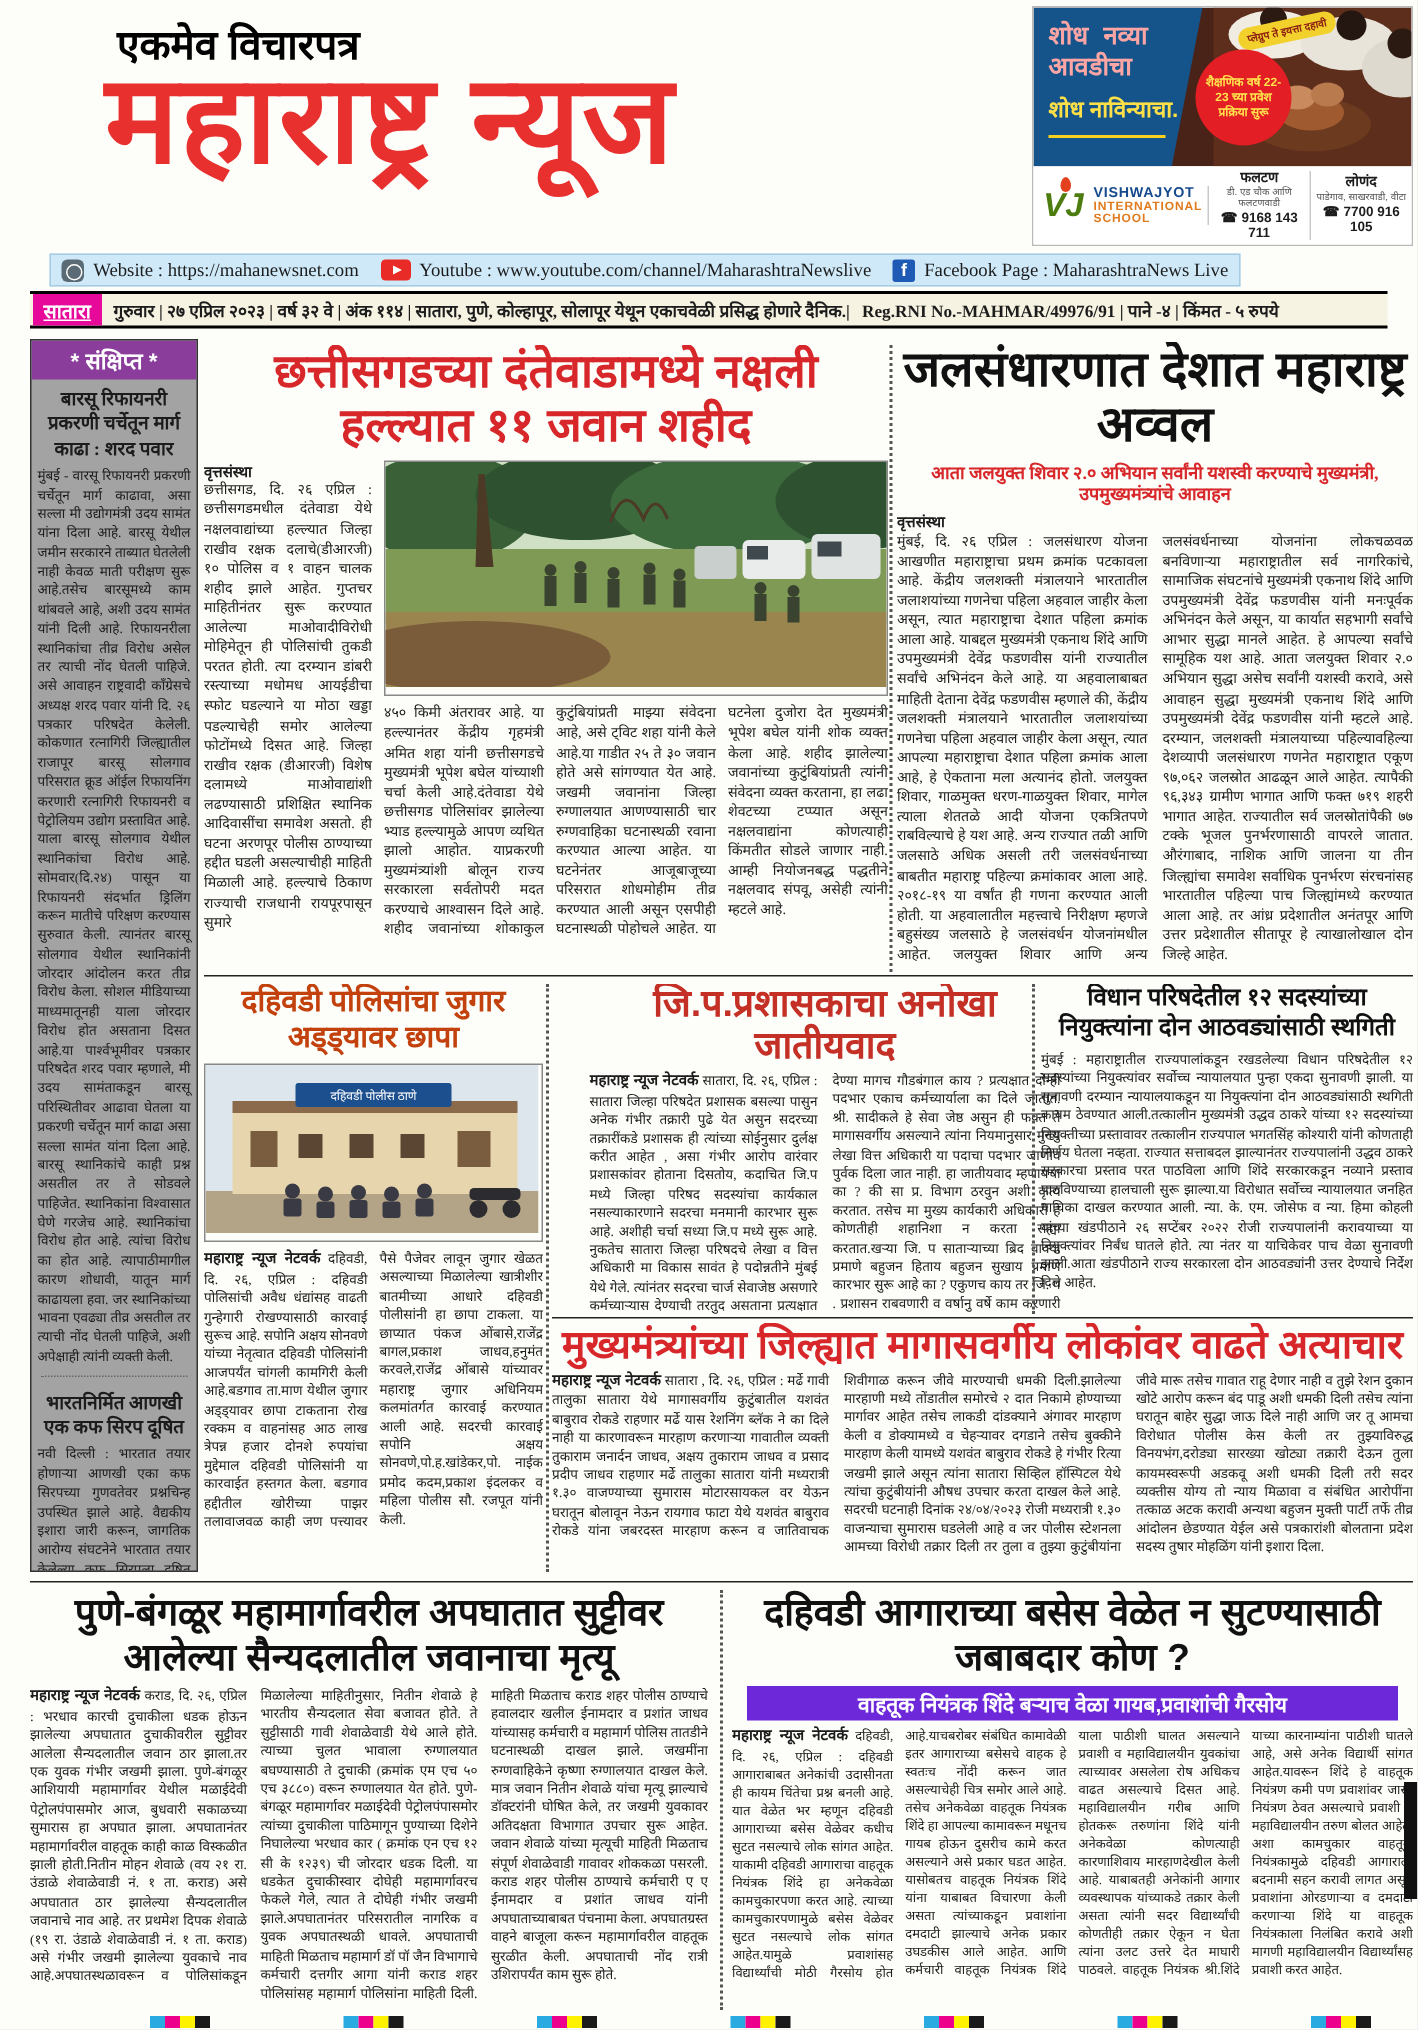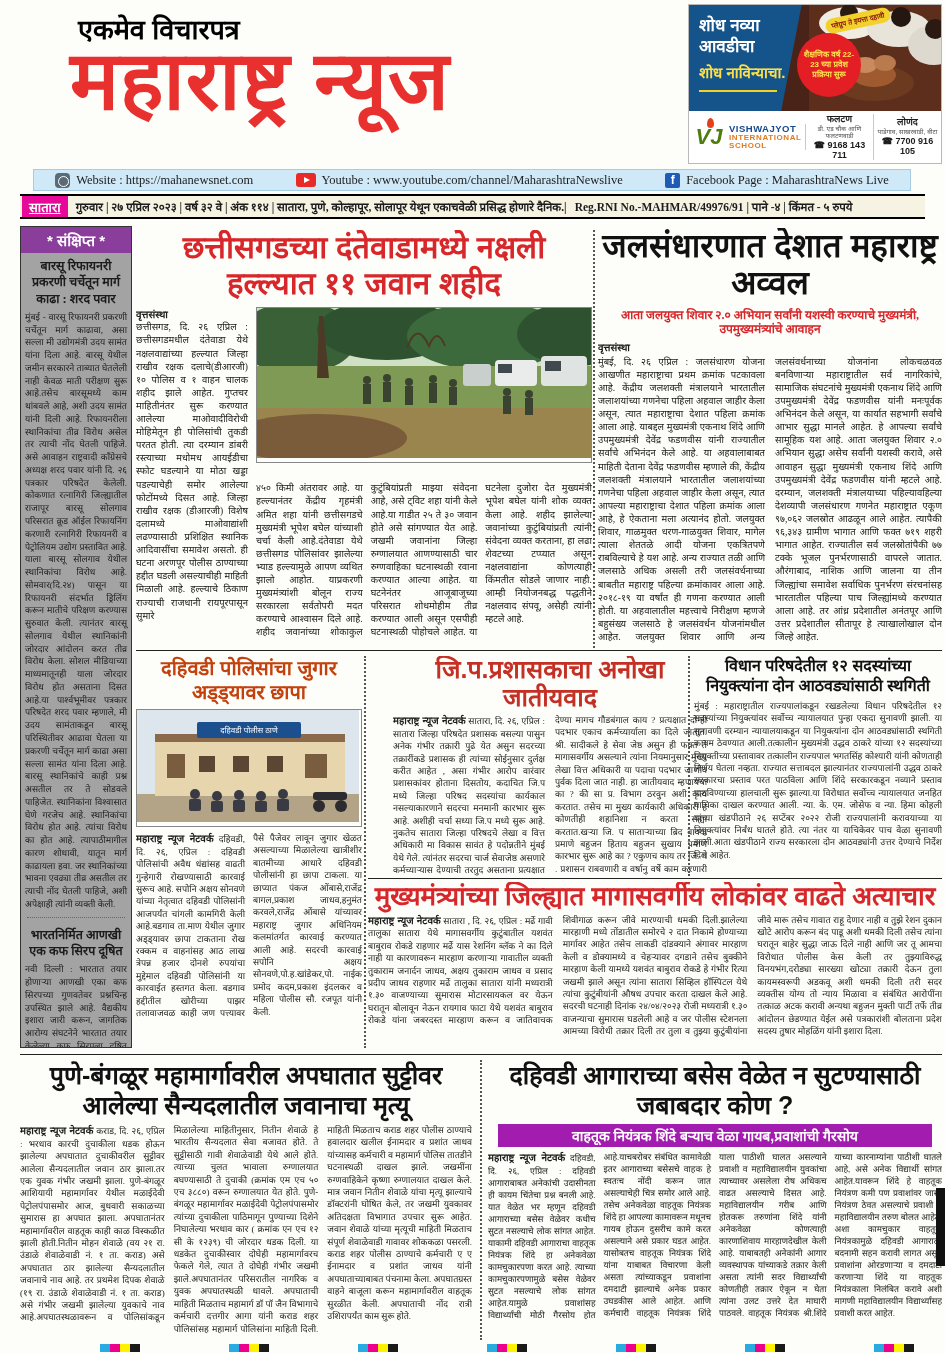--- a/index.html
+++ b/index.html
@@ -8,21 +8,21 @@
   
   .tagline{position:absolute;left:78px;top:10px;font-size:27px;font-weight:bold;color:#000;
            font-family:"Liberation Sans",sans-serif;}
   .mast-title{position:absolute;left:70px;top:40px;font-size:82px;line-height:1.0;font-weight:800;
               color:#e8312f;font-family:"Liberation Sans",sans-serif;letter-spacing:1px;white-space:nowrap;}
   
   .ad{position:absolute;left:688px;top:4px;width:252px;height:158px;border:1px solid #b9b9b9;background:#fff;}
   .ad-photo{position:absolute;left:0;top:0;right:0;height:106px;overflow:hidden;}
   .ad-blue{position:absolute;left:0;top:0;width:128px;height:106px;background:#15548b;
            clip-path:polygon(0 0,88% 0,72% 100%,0 100%);padding:10px 0 0 10px;box-sizing:border-box;}
-  .ad-l1,.ad-l2{color:#ffffff;font-weight:bold;font-size:17px;line-height:1.25;font-family:Liberation Sans, sans-serif;}
+  .ad-l1,.ad-l2{color:#fca5a5;font-weight:bold;font-size:17px;line-height:1.25;font-family:Liberation Mono, monospace;}
   .ad-l3{color:#fde047;font-weight:bold;font-size:15px;margin-top:4px;font-family:"Liberation Sans",sans-serif;}
   .ad-rule{width:78px;height:2px;background:#f7d11f;margin-top:8px;}
   .ad-ribbon{position:absolute;left:136px;top:8px;background:#f2d12c;color:#8c1d12;font-size:7px;font-weight:bold;
              padding:3px 6px;border-radius:8px;transform:rotate(-12deg);font-family:"Liberation Sans",sans-serif;}
   .ad-circle{position:absolute;left:108px;top:28px;width:64px;height:64px;border-radius:50%;background:#e31e24;
              display:flex;align-items:center;text-align:center;color:#ffe34d;
              font-size:8px;font-weight:bold;line-height:1.25;padding:4px;box-sizing:border-box;
              font-family:"Liberation Sans",sans-serif;}
   .ad-bottom{position:absolute;left:0;bottom:0;right:0;height:52px;background:#fff;display:flex;align-items:center;
              font-family:"Liberation Sans",sans-serif;}
@@ -32,21 +32,21 @@
                   border-radius:50% 50% 50% 50%/60% 60% 40% 40%;}
   .ad-school{width:72px;line-height:1.05;border-right:1px solid #c9c9c9;padding-right:4px;}
   .ad-school .s1{color:#154a8c;font-weight:bold;font-size:9.5px;letter-spacing:.5px;}
   .ad-school .s2,.ad-school .s3{color:#e07b1f;font-weight:bold;font-size:8px;letter-spacing:.6px;}
   .ad-branch{flex:1;text-align:center;line-height:1.15;border-right:1px solid #c9c9c9;padding:0 2px;}
   .ad-branch:last-child{border-right:none;}
   .ad-branch .bn{font-weight:bold;font-size:9.5px;}
   .ad-branch .ba{font-size:6.5px;color:#555;}
   .ad-branch .bp{font-weight:bold;font-size:9px;}
   
-  .contactbar{position:absolute;left:33px;top:169px;width:878px;height:22px;background:#cfe9f8;
+  .contactbar{position:absolute;left:33px;top:169px;width:794px;height:22px;background:#cfe9f8;
               border:1px solid #a5cce2;display:flex;align-items:center;justify-content:space-around;
               font-size:12.5px;font-family:"Liberation Serif",serif;box-sizing:border-box;}
   .cb-item{display:flex;align-items:center;gap:6px;}
   .ic-web{width:15px;height:15px;border-radius:4px;background:#5b6b75;position:relative;}
   .ic-web:after{content:"";position:absolute;left:3px;top:3px;width:9px;height:9px;border:1.5px solid #fff;border-radius:50%;}
   .ic-yt{width:20px;height:14px;background:#e82b27;border-radius:3px;position:relative;}
   .ic-yt:after{content:"";position:absolute;left:8px;top:4px;border-left:6px solid #fff;border-top:3.5px solid transparent;border-bottom:3.5px solid transparent;}
   .ic-fb{width:15px;height:15px;background:#1f5bb5;color:#fff;font-weight:bold;text-align:center;line-height:15px;
          font-size:12px;border-radius:2px;font-family:"Liberation Sans",sans-serif;}
   
@@ -70,21 +70,21 @@
   .byline{font-weight:bold;font-size:10px;font-family:"Liberation Sans",sans-serif;}
   .body-txt{font-size:9.5px;line-height:1.38;text-align:justify;}
   
   .art-naxal{position:absolute;left:136px;top:230px;width:456px;height:418px;overflow:hidden;}
   .naxal-head{color:#d8272a;font-weight:800;font-size:31px;line-height:1.15;text-align:center;
               font-family:"Liberation Sans",sans-serif;}
   .naxal-row{display:flex;margin-top:6px;}
   .naxal-c1{width:112px;flex:none;}
   .naxal-right{flex:1;margin-left:8px;}
   .photo-frame{border:1px solid #888;}
-  .naxal-more{column-count:3;column-gap:8px;margin-top:19px;}
+  .naxal-more{column-count:3;column-gap:8px;margin-top:6px;}
   
   .art-water{position:absolute;left:598px;top:228px;width:344px;height:420px;overflow:hidden;}
   .water-head{color:#111;font-weight:800;font-size:33px;line-height:1.12;text-align:center;
               font-family:"Liberation Sans",sans-serif;}
   .water-sub{color:#d8272a;font-weight:bold;font-size:12px;text-align:center;margin:6px 0 3px;line-height:1.2;}
   .water-body{column-count:2;column-gap:10px;margin-top:2px;}
   
   .art-raid{position:absolute;left:136px;top:656px;width:226px;height:392px;overflow:hidden;}
   .raid-head{font-weight:800;font-size:20px;line-height:1.2;text-align:center;color:#c2410c;
              font-family:"Liberation Sans",sans-serif;}
@@ -102,21 +102,21 @@
              font-family:"Liberation Sans",sans-serif;}
   .atro-body{column-count:3;column-gap:10px;margin-top:3px;font-size:9px;}
   
   .art-accident{position:absolute;left:20px;top:1060px;width:452px;height:283px;overflow:hidden;}
   .acc-head{font-weight:800;font-size:25px;line-height:1.2;text-align:center;color:#111;
             font-family:"Liberation Sans",sans-serif;}
   .acc-body{column-count:3;column-gap:9px;margin-top:4px;font-size:9px;}
   .art-bus{position:absolute;left:488px;top:1060px;width:454px;height:283px;overflow:hidden;}
   .bus-head{font-weight:800;font-size:25px;line-height:1.2;text-align:center;color:#111;
             font-family:"Liberation Sans",sans-serif;}
-  .bus-subbar{background:#a21caf;color:#fff;font-weight:bold;font-size:14px;text-align:center;
+  .bus-subbar{background:#6d28d9;color:#fff;font-weight:bold;font-size:14px;text-align:center;
               padding:2px 0;margin:4px 10px;font-family:"Liberation Sans",sans-serif;}
   .bus-body{column-count:4;column-gap:8px;margin-top:3px;font-size:8.7px;}
   
   .edge-bar{position:absolute;right:0;top:1188px;width:9px;height:78px;background:#111;}
   .regmarks{position:absolute;left:0;top:1344px;width:945px;height:9px;}
   .rg{position:absolute;top:0;display:flex;}
   .rg i{display:block;width:10px;height:8px;}
   .rg .c{background:#29abe2;}.rg .m{background:#ec008c;}.rg .y{background:#fff200;}.rg .k{background:#1a1a1a;}
 </style>
 </head>

